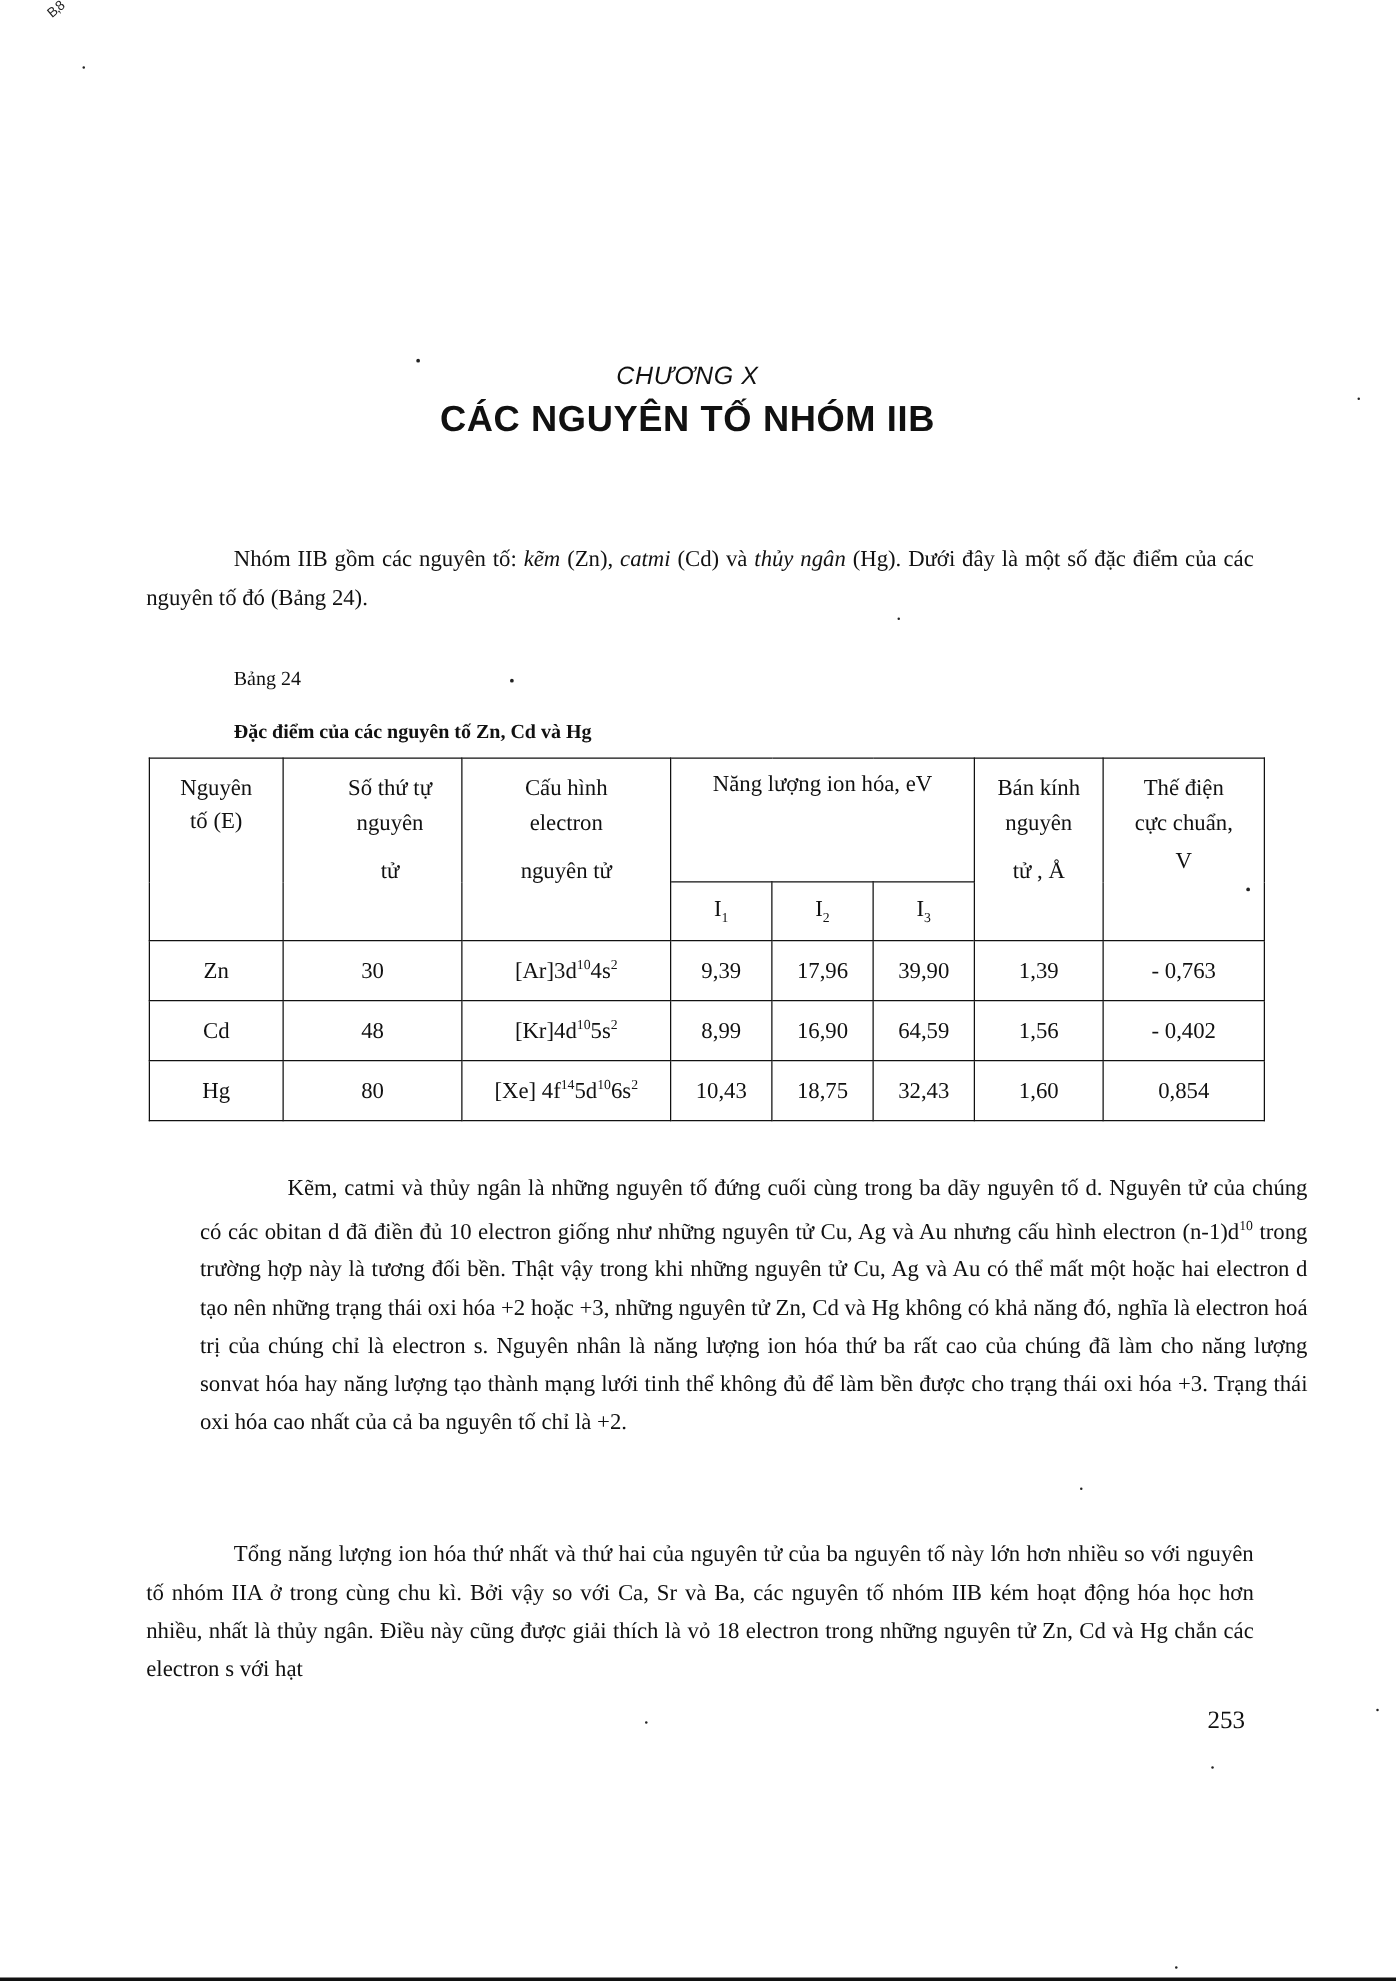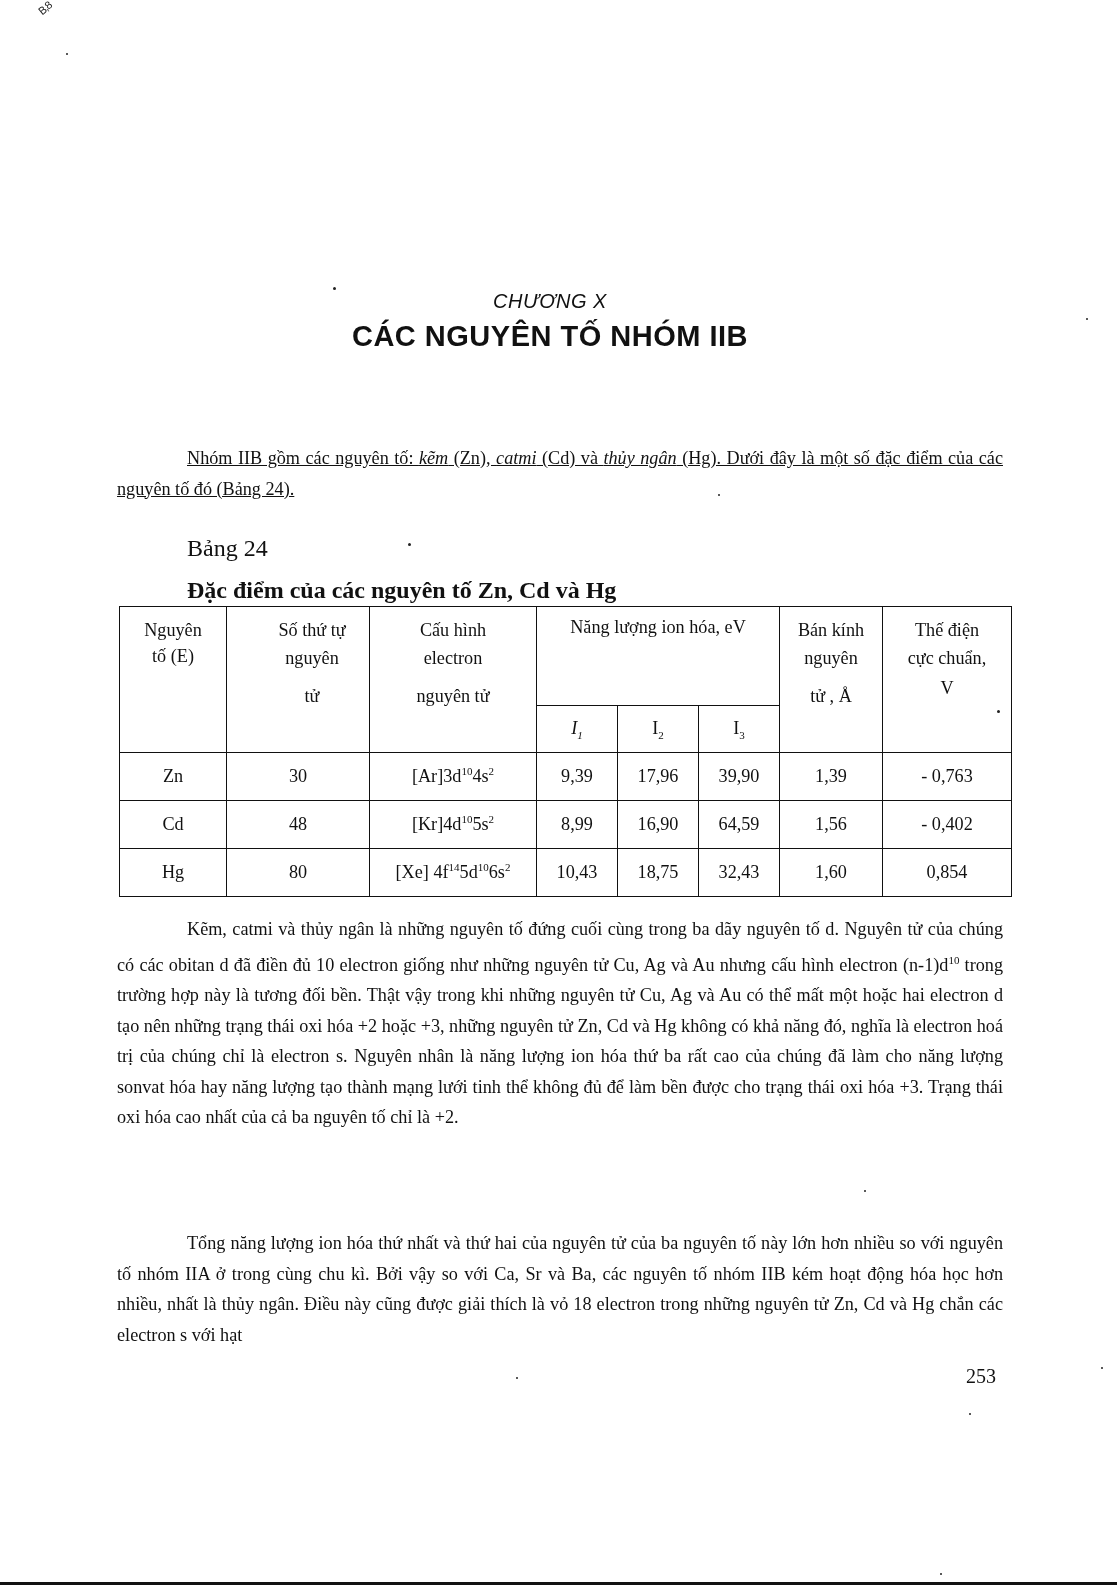--- a/index.html
+++ b/index.html
@@ -4,21 +4,21 @@
 <style>
   html, body { margin: 0; padding: 0; background: #ffffff; }
   body { width: 1117px; height: 1585px; position: relative; overflow: hidden; color: #111; font-family: "Liberation Serif", "DejaVu Serif", serif; }
   .abs { position: absolute; }
   .speck { position: absolute; background: #222; border-radius: 50%; }
   .corner-mark { left: 38px; top: 2px; font-family: "Liberation Sans", sans-serif; font-size: 11px; transform: rotate(-40deg); color: #222; letter-spacing: -1px; }
   .chapter { left: 0; width: 1100px; top: 278px; text-align: center; font-family: "Liberation Sans", sans-serif; font-style: italic; font-size: 20px; letter-spacing: 0.5px; padding-left: 0; margin-top: 12px; }
   .title { left: 0; width: 1100px; top: 320px; text-align: center; font-family: "Liberation Sans", sans-serif; font-weight: bold; font-size: 29px; letter-spacing: 0.5px; }
   .para { left: 117px; width: 886px; font-size: 18.2px; line-height: 30.5px; text-align: justify; }
   .para .indent { display: inline-block; width: 70px; }
-  .label { font-size: 24px; }
+  .label { font-size: 16px; }
   .bold { font-weight: bold; }
   table.data { position: absolute; left: 119px; top: 606px; border-collapse: collapse; font-size: 18.2px; }
   table.data td { border: 1.6px solid #111; text-align: center; vertical-align: top; padding: 0; }
   .h1 { height: 88px; }
   .h2 { height: 46px; }
   .r { height: 47px; vertical-align: middle !important; }
   .hdr-cell { padding-top: 10px !important; line-height: 36px; }
   .hdr-cell span { display: block; line-height: 34px; }
   sub, sup { font-size: 11px; }
   .page-num { left: 966px; top: 1365px; font-size: 20px; }
@@ -37,21 +37,21 @@
 <div class="speck" style="left:997px;top:710px;width:3px;height:3px;"></div>
 <div class="speck" style="left:864px;top:1190px;width:2px;height:2px;"></div>
 <div class="speck" style="left:516px;top:1377px;width:2px;height:2px;"></div>
 <div class="speck" style="left:1101px;top:1367px;width:2px;height:2px;"></div>
 <div class="speck" style="left:969px;top:1413px;width:2px;height:2px;"></div>
 <div class="speck" style="left:940px;top:1573px;width:2px;height:2px;"></div>
 
 <div class="abs chapter">CHƯƠNG X</div>
 <div class="abs title">CÁC NGUYÊN TỐ NHÓM IIB</div>
 
-<div class="abs para" style="top:443px;text-decoration:underline;">
+<div class="abs para" style="top:432px;">
   <span class="indent"></span><span>Nhóm IIB gồm các nguyên tố: </span><i>kẽm</i><span> (Zn), </span><i>catmi</i><span> (Cd) và </span><i>thủy ngân</i><span> (Hg). Dưới đây là một số đặc điểm của các nguyên tố đó (Bảng 24).</span>
 </div>
 
 <div class="abs label" style="left:187px;top:535px;">Bảng 24</div>
 <div class="abs label bold" style="left:187px;top:577px;">Đặc điểm của các nguyên tố Zn, Cd và Hg</div>
 
 <table class="data">
   <tbody>
       <tr>
     <td rowspan="2" class="hdr-cell" style="width:106px;">
@@ -74,21 +74,21 @@
       <span style="line-height:30px;">nguyên</span>
       <span style="line-height:46px;">tử , Å</span>
     </td>
     <td rowspan="2" class="hdr-cell" style="width:128px;margin-left:12px;">
       <span style="line-height:26px;">Thế điện</span>
       <span style="line-height:30px;">cực chuẩn,</span>
       <span style="line-height:30px;">V</span>
     </td>
   </tr>
   <tr>
-    <td class="h2" style="width:80px;vertical-align:middle;font-style:italic;"><span>I</span><sub>1</sub></td>
+    <td class="h2" style="width:80px;vertical-align:middle;"><span>I</span><sub>1</sub></td>
     <td class="h2" style="width:80px;vertical-align:middle;"><span>I</span><sub>2</sub></td>
     <td class="h2" style="width:80px;vertical-align:middle;"><span>I</span><sub>3</sub></td>
   </tr>
   <tr>
     <td class="r">Zn</td>
     <td class="r">30</td>
     <td class="r"><span>[Ar]3d</span><sup>10</sup><span>4s</span><sup>2</sup></td>
     <td class="r">9,39</td>
     <td class="r">17,96</td>
     <td class="r">39,90</td>
@@ -111,21 +111,21 @@
     <td class="r"><span>[Xe] 4f</span><sup>14</sup><span>5d</span><sup>10</sup><span>6s</span><sup>2</sup></td>
     <td class="r">10,43</td>
     <td class="r">18,75</td>
     <td class="r">32,43</td>
     <td class="r">1,60</td>
     <td class="r">0,854</td>
   </tr>
 </tbody>
   </table>
 
-<div class="abs para" style="top:914px;">
+<div class="abs para" style="top:935px;margin-left:43px;">
   <span class="indent"></span><span>Kẽm, catmi và thủy ngân là những nguyên tố đứng cuối cùng trong ba dãy nguyên tố d. Nguyên tử của chúng có các obitan d đã điền đủ 10 electron giống như những nguyên tử Cu, Ag và Au nhưng cấu hình electron (n-1)d</span><sup>10</sup><span> trong trường hợp này là tương đối bền. Thật vậy trong khi những nguyên tử Cu, Ag và Au có thể mất một hoặc hai electron d tạo nên những trạng thái oxi hóa +2 hoặc +3, những nguyên tử Zn, Cd và Hg không có khả năng đó, nghĩa là electron hoá trị của chúng chỉ là electron s. Nguyên nhân là năng lượng ion hóa thứ ba rất cao của chúng đã làm cho năng lượng sonvat hóa hay năng lượng tạo thành mạng lưới tinh thể không đủ để làm bền được cho trạng thái oxi hóa +3. Trạng thái oxi hóa cao nhất của cả ba nguyên tố chỉ là +2.</span>
 </div>
 
 <div class="abs para" style="top:1228px;">
   <span class="indent"></span><span>Tổng năng lượng ion hóa thứ nhất và thứ hai của nguyên tử của ba nguyên tố này lớn hơn nhiều so với nguyên tố nhóm IIA ở trong cùng chu kì. Bởi vậy so với Ca, Sr và Ba, các nguyên tố nhóm IIB kém hoạt động hóa học hơn nhiều, nhất là thủy ngân. Điều này cũng được giải thích là vỏ 18 electron  trong những nguyên tử Zn, Cd và Hg chắn các electron s với hạt</span>
 </div>
 
 <div class="abs page-num">253</div>
 
 <div class="abs bottom-rule"></div>

